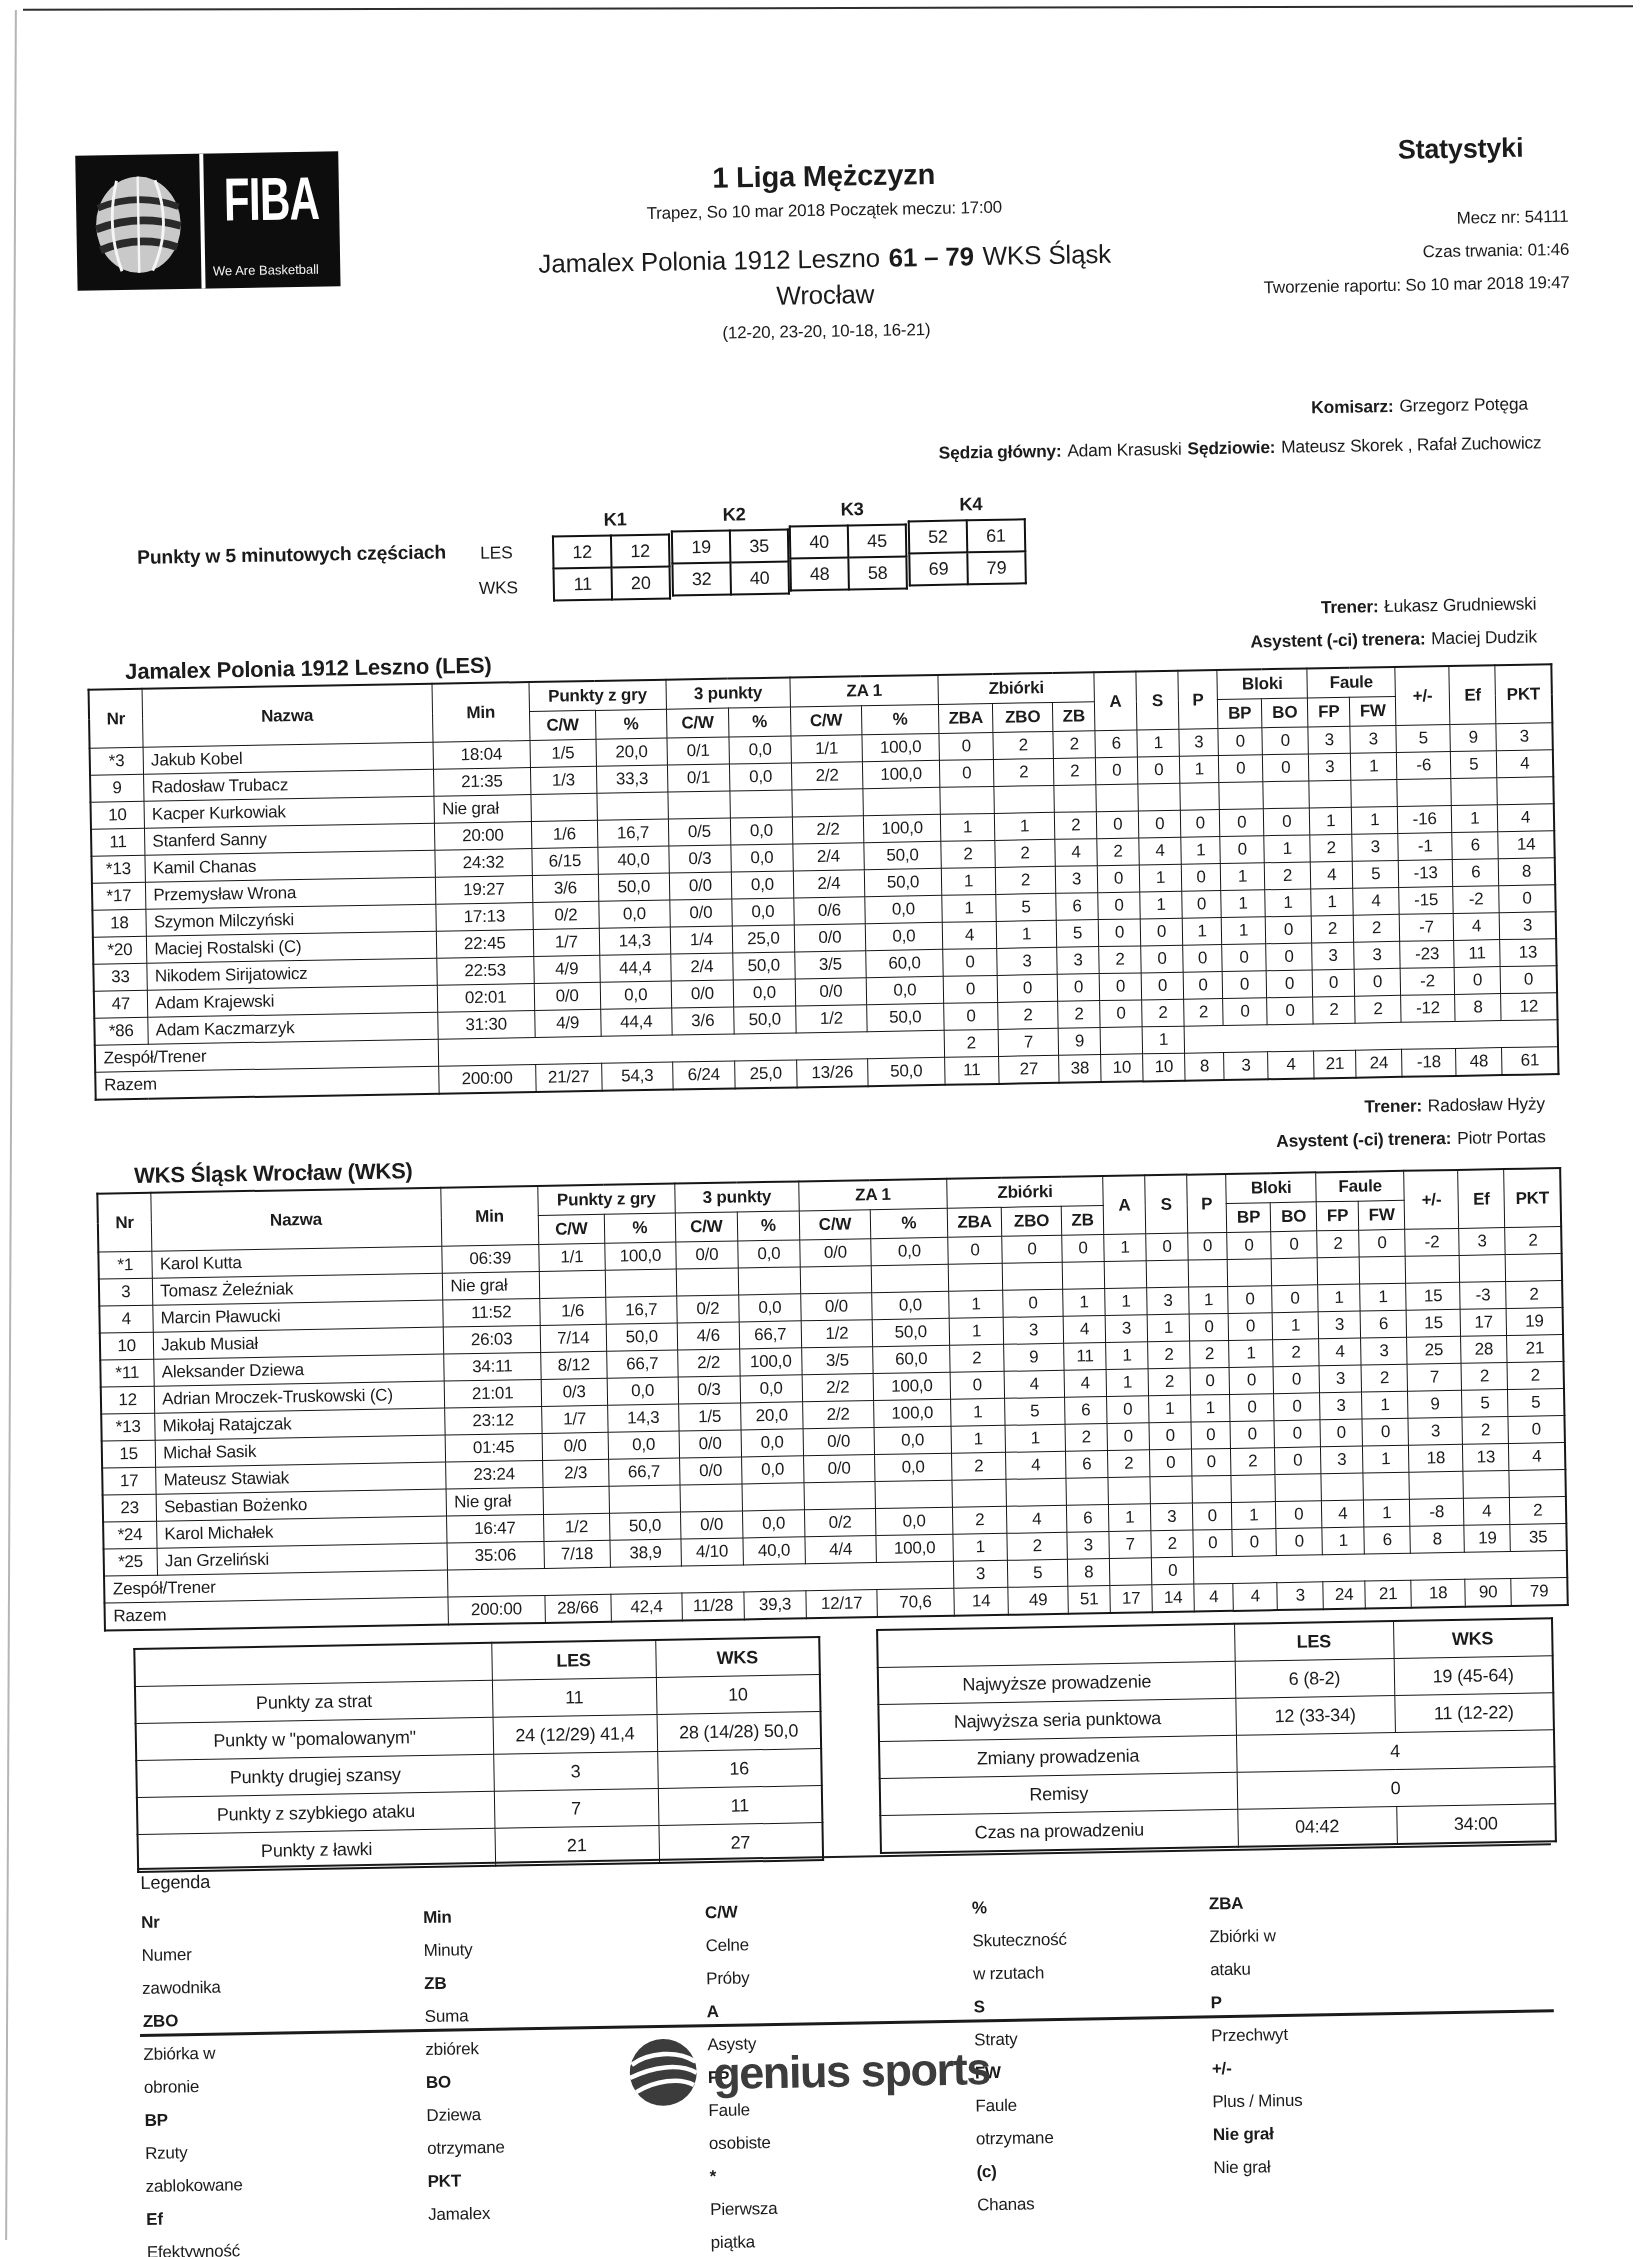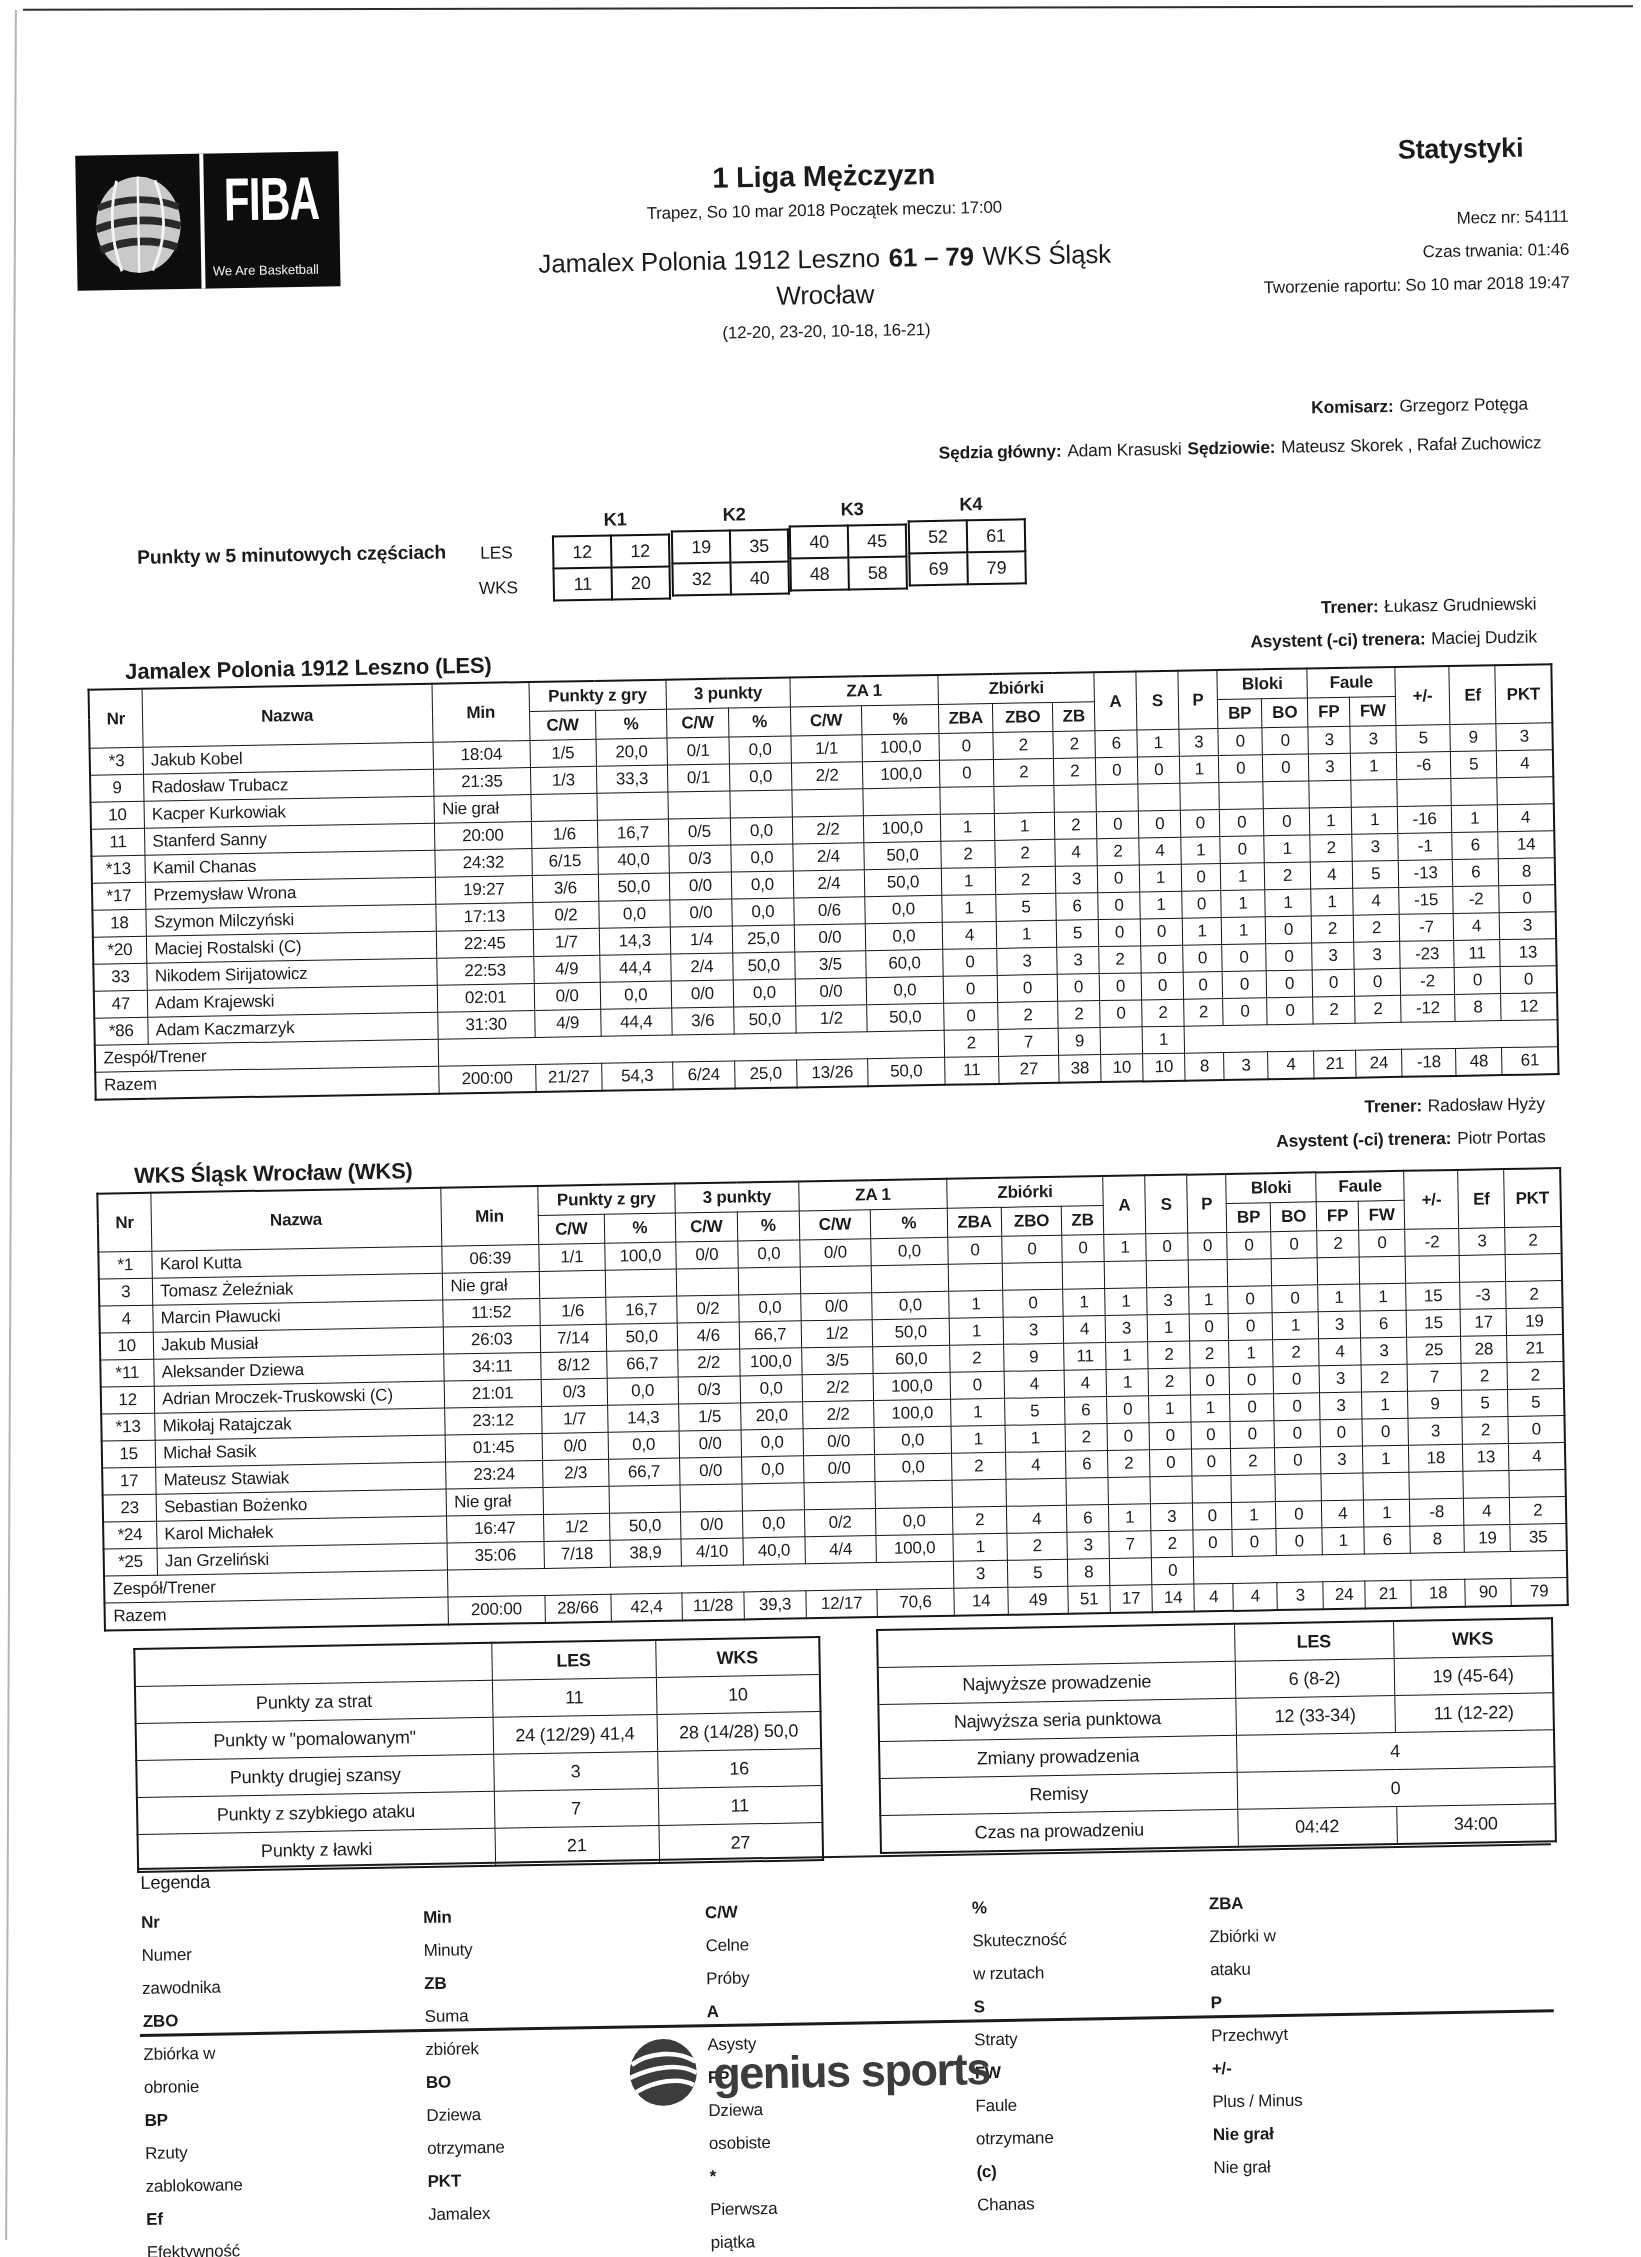--- a/index.html
+++ b/index.html
@@ -1028,21 +1028,21 @@
       </div>
       <div class="lcol" style="left: 409px;">
         <div><span class="labbr" style="width: 81px;">Min</span><span>Minuty</span></div>
         <div><span class="labbr" style="width: 81px;">ZB</span><span>Suma zbiórek</span></div>
         <div><span class="labbr" style="width: 81px;">BO</span><span>Dziewa otrzymane</span></div>
         <div><span class="labbr" style="width: 81px;">PKT</span><span>Jamalex</span></div>
       </div>
       <div class="lcol" style="left: 691px;">
         <div><span class="labbr" style="width: 85px;">C/W</span><span>Celne Próby</span></div>
         <div><span class="labbr" style="width: 85px;">A</span><span>Asysty</span></div>
-        <div><span class="labbr" style="width: 85px;">FP</span><span>Dziewa osobiste</span></div>
+        <div><span class="labbr" style="width: 85px;">FP</span><span>Faule osobiste</span></div>
         <div><span class="labbr" style="width: 85px;">*</span><span>Pierwsza piątka</span></div>
       </div>
       <div class="lcol" style="left: 958px;">
         <div><span class="labbr" style="width: 70px;">%</span><span>Skuteczność w rzutach</span></div>
         <div><span class="labbr" style="width: 70px;">S</span><span>Straty</span></div>
         <div><span class="labbr" style="width: 70px;">FW</span><span>Faule otrzymane</span></div>
         <div><span class="labbr" style="width: 70px;">(c)</span><span>Chanas</span></div>
       </div>
       <div class="lcol" style="left: 1195px;">
         <div><span class="labbr" style="width: 100px;">ZBA</span><span>Zbiórki w ataku</span></div>

